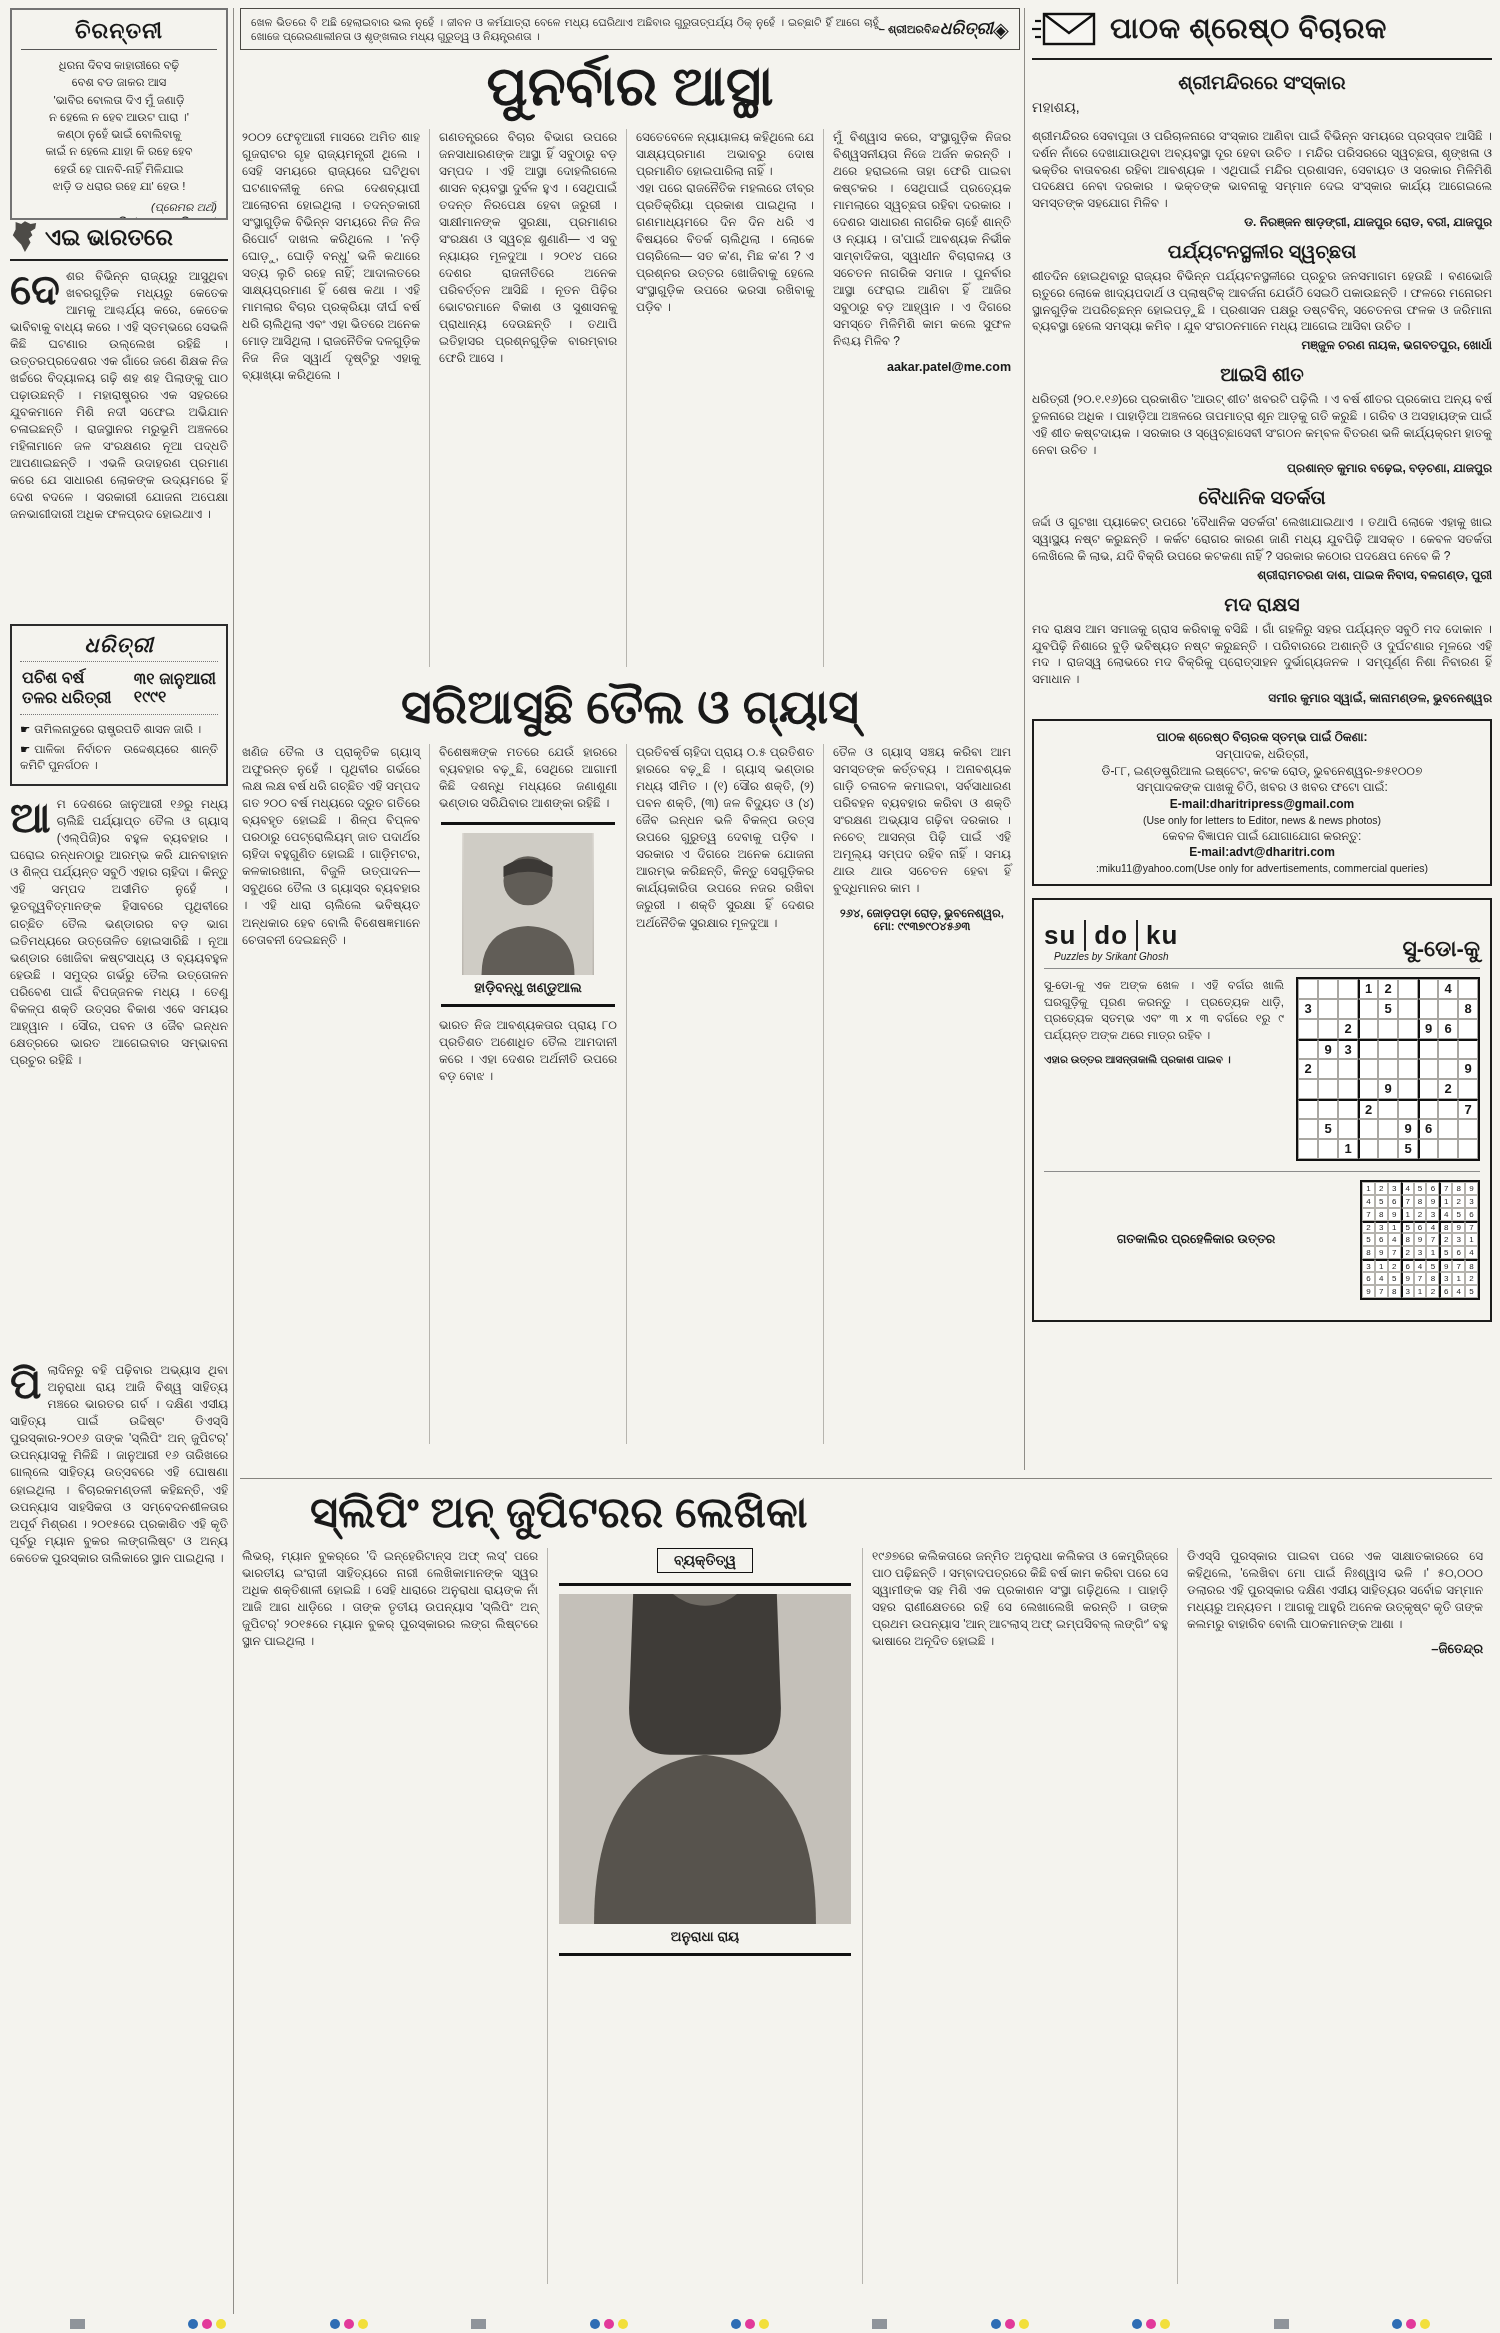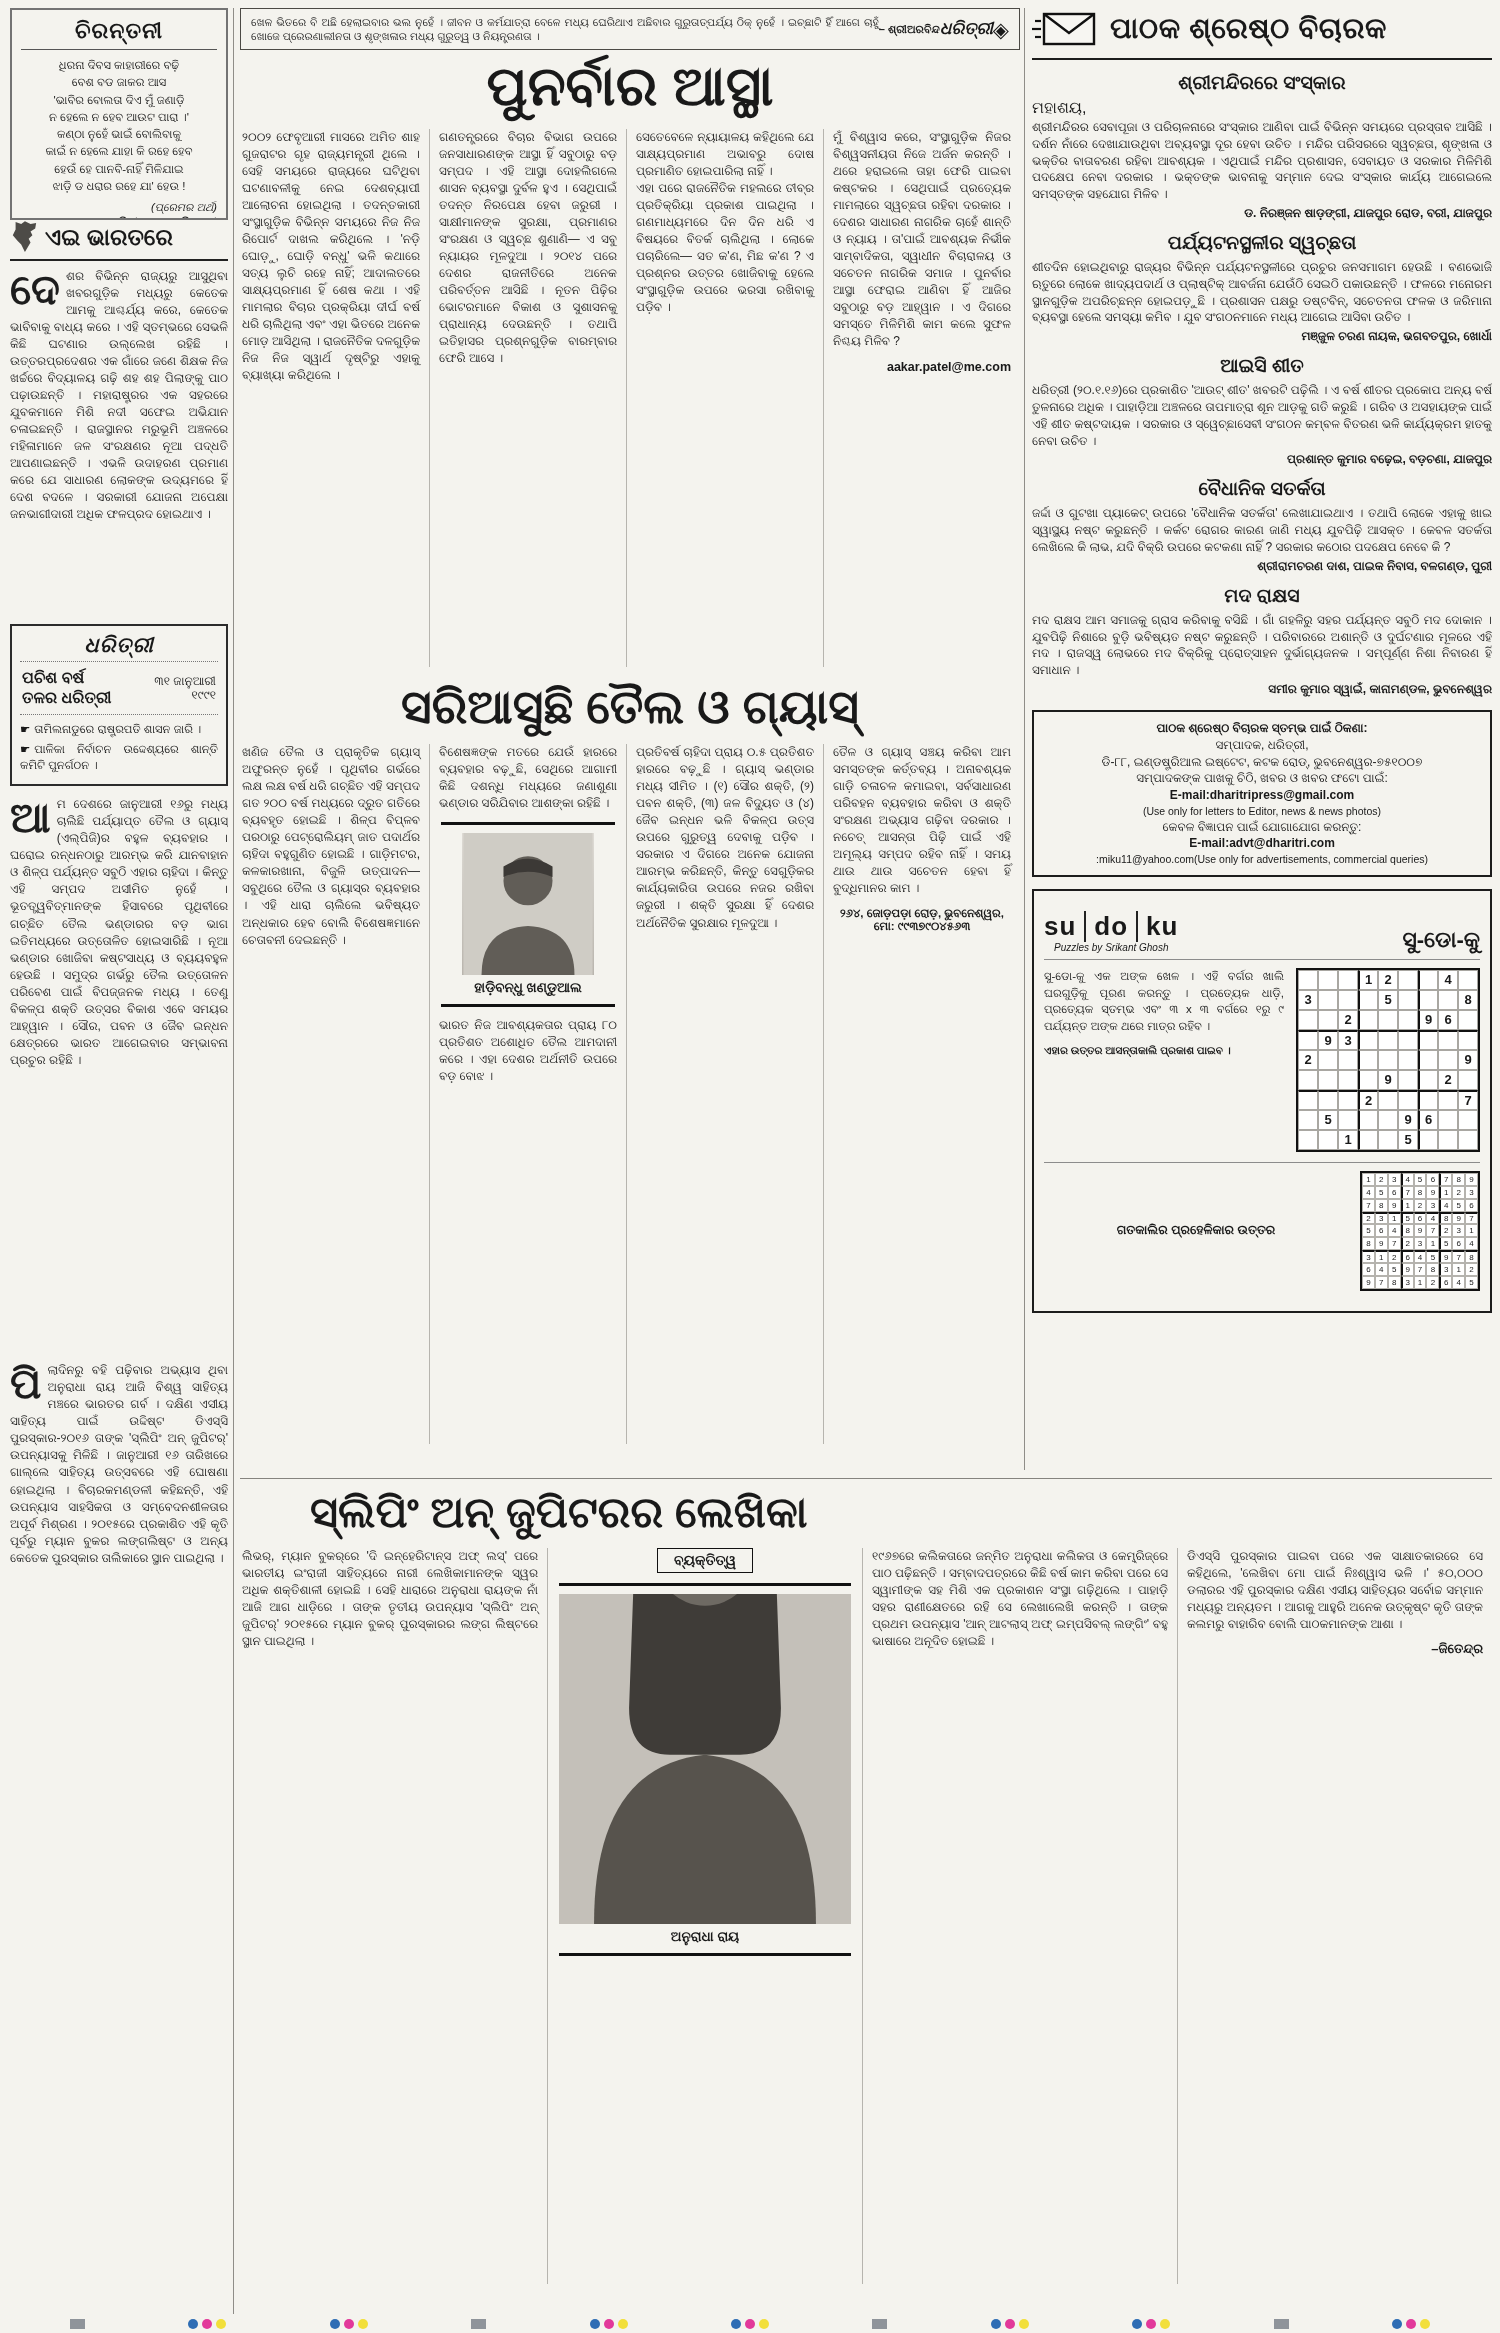--- a/index.html
+++ b/index.html
@@ -22,21 +22,21 @@
   .poem{font-size:11.5px;line-height:1.5;white-space:pre-line}
   .poem-src{font-size:11px;font-style:italic;text-align:right;margin-top:6px}
   .poem-author{font-size:11.5px;font-weight:700;text-align:right;margin-top:2px}
   .ei-header{display:flex;align-items:center;gap:7px;border-bottom:2px solid #222;padding-bottom:5px;margin-bottom:7px}
   .ei-header span{font-size:23px;font-weight:800}
   .ei-body{height:346px;overflow:hidden;margin-bottom:10px}
   .years-box{border:2px solid #2b2b2b;padding:7px 8px;margin-bottom:10px;max-height:252px;overflow:hidden}
   .masthead-logo{font-size:21px;font-weight:800;font-style:italic;text-align:center;letter-spacing:1px;border-bottom:1px dotted #777;padding-bottom:4px}
   .years-mid{display:flex;align-items:center;justify-content:space-between;padding:6px 2px;border-bottom:1px dotted #777}
   .years-title{font-size:16px;font-weight:800;line-height:1.25}
-  .years-date{font-size:12px;font-weight:400;text-align:right;white-space:pre-line}
+  .years-date{font-size:16px;font-weight:700;text-align:left;white-space:pre-line}
   .years-box ul{list-style:none;padding-top:6px}
   .years-box li{font-size:11.5px;line-height:1.4;text-align:justify;margin-bottom:4px}
   .pointer-ic{font-weight:700;margin-right:4px}
   .left-leg{overflow:hidden;margin-bottom:10px}
   .leg-oil{height:556px}
   .leg-jupiter{height:842px}
   
   .quote-strip{border:1.5px solid #4c4a45;height:42px;display:flex;align-items:center;
                padding:0 10px;margin-bottom:6px;overflow:hidden}
   .strip-text{flex:1;font-size:10.8px;line-height:1.3;text-align:justify}
@@ -60,21 +60,21 @@
   .email{font-weight:700;text-align:right;font-size:12.5px;margin-top:10px}
   .article-footer{font-size:11.5px;font-weight:700;text-align:center;margin-top:10px}
   .signoff{font-weight:700;text-align:right;font-size:13px;margin-top:8px}
   .persona-label{display:block;margin:0 auto 8px;border:1.5px solid #111;padding:3px 16px;font-weight:700;
                  font-size:14px;text-align:center;width:-moz-max-content;width:max-content}
   
   .letters-header{display:flex;align-items:center;gap:12px;border-bottom:2px solid #1c1c1c;padding-bottom:8px}
   .letters-header span{font-size:29px;font-weight:800;letter-spacing:.5px}
   .letter{margin-top:12px}
   .letter-title{text-align:center;font-size:19px;font-weight:800;margin-bottom:5px}
-  .saluta{font-size:16px;margin-bottom:2px}
+  .saluta{font-size:14px;margin-bottom:12px}
   .letter-body{font-size:12px;line-height:1.4;text-align:justify}
   .letter-sign{text-align:right;font-weight:700;font-size:12px;margin-top:3px}
   .contact-box{border:2px solid #1c1c1c;padding:8px 10px;text-align:center;margin-top:14px}
   .cb-line{font-size:12px;line-height:1.4}
   .cb-bold{font-weight:700}
   .cb-small{font-size:10.5px}
   .sudoku-box{border:2px solid #1c1c1c;margin-top:12px;padding:20px 10px}
   .sd-header{display:flex;justify-content:space-between;align-items:flex-end;border-bottom:1px solid #8c8c8c;padding-bottom:6px}
   .sd-en{display:flex;align-items:baseline}
   .sd-syll{font-size:26px;font-weight:800;letter-spacing:1px}

